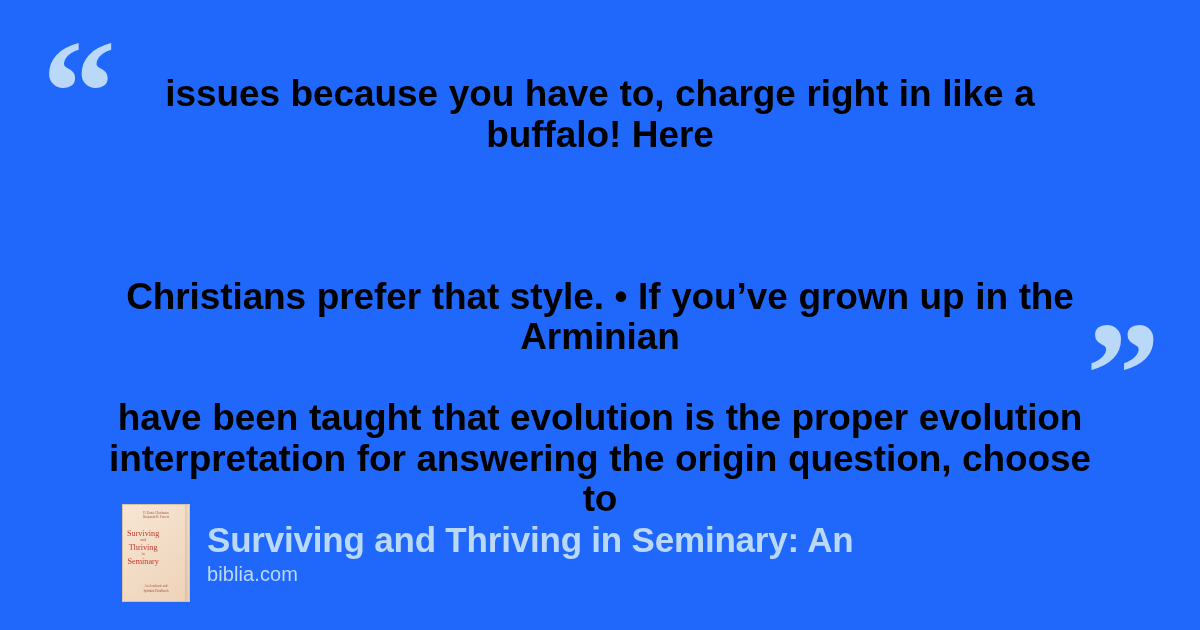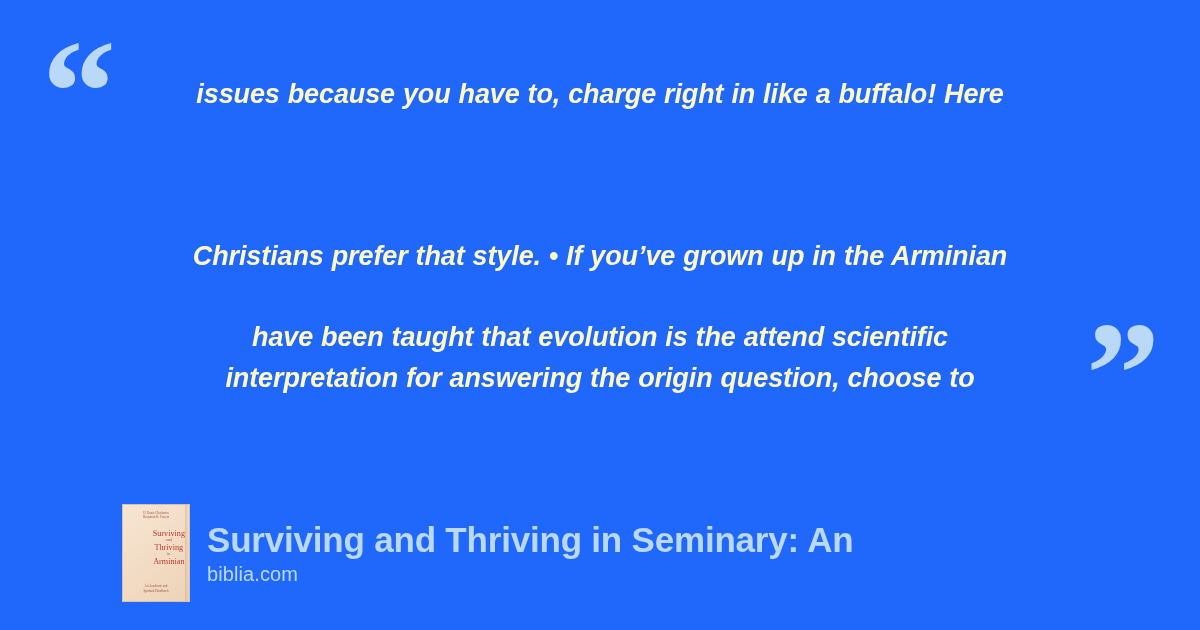--- a/index.html
+++ b/index.html
@@ -44,27 +44,26 @@
 
   
   .quote-block {
     position:absolute;
     left:100px;
     right:100px;
     top:74px;
     text-align:center;
   }
   .quote-text {
-    color:#fef9c3;
-    font-size:27px;
+    color:#000000;
+    font-size:37px;
     font-weight:700;
     line-height:40.5px;
     letter-spacing:-0.1px;
     word-spacing:0.5px;
-    font-style:italic;
   }
 
   
   .footer {
     position:absolute;
     left:122px;
     bottom:28px;
     display:flex;
     align-items:center;
     gap:17px;
@@ -72,21 +71,21 @@
 
   .book-cover {
     width:68px;
     height:98px;
     background:linear-gradient(140deg,#f6e6d4 0%,#f3ddc7 45%,#eed3b8 100%);
     border:1px solid #d8c2a6;
     position:relative;
     flex:0 0 auto;
     display:flex;
     flex-direction:column;
-    align-items:flex-end;
+    align-items:flex-start;
     justify-content:flex-start;
     padding:6px 4px 5px;
     overflow:hidden;
   }
   .book-cover::after{
     content:"";
     position:absolute;
     right:0; top:0; bottom:0;
     width:4px;
     background:linear-gradient(90deg,rgba(150,110,70,.22),rgba(150,110,70,0));
@@ -149,37 +148,37 @@
   <span class="quote-mark quote-open">“</span>
 
   <div class="quote-block">
     <div class="quote-text">
       <span>issues because you have to, charge right in like a buffalo! Here</span><br>
       <br>
       <br>
       <br>
       <span>Christians prefer that style. • If you’ve grown up in the Arminian</span><br>
       <br>
-      <span>have been taught that evolution is the attend scientific</span><br>
+      <span>have been taught that evolution is the proper evolution</span><br>
       <span>interpretation for answering the origin question, choose to</span>
     </div>
   </div>
 
   <span class="quote-mark quote-close">”</span>
 
   <div class="footer">
 
     <div class="book-cover">
       <div class="bc-authors">H. Daniel Zacharias<br>Benjamin K. Forrest</div>
       <div class="bc-title">
         <span class="bc-t1">Surviving</span>
         <span class="bc-and">and</span>
         <span class="bc-t2">Thriving</span>
         <span class="bc-and">in</span>
-        <span class="bc-t3">Arminian</span>
+        <span class="bc-t3">Seminary</span>
       </div>
       <div class="bc-sub">An Academic and<br>Spiritual Handbook</div>
     </div>
 
     <div class="footer-text">
       <div class="source-title">Surviving and Thriving in Seminary: An</div>
       <div class="source-site">biblia.com</div>
     </div>
 
   </div>

